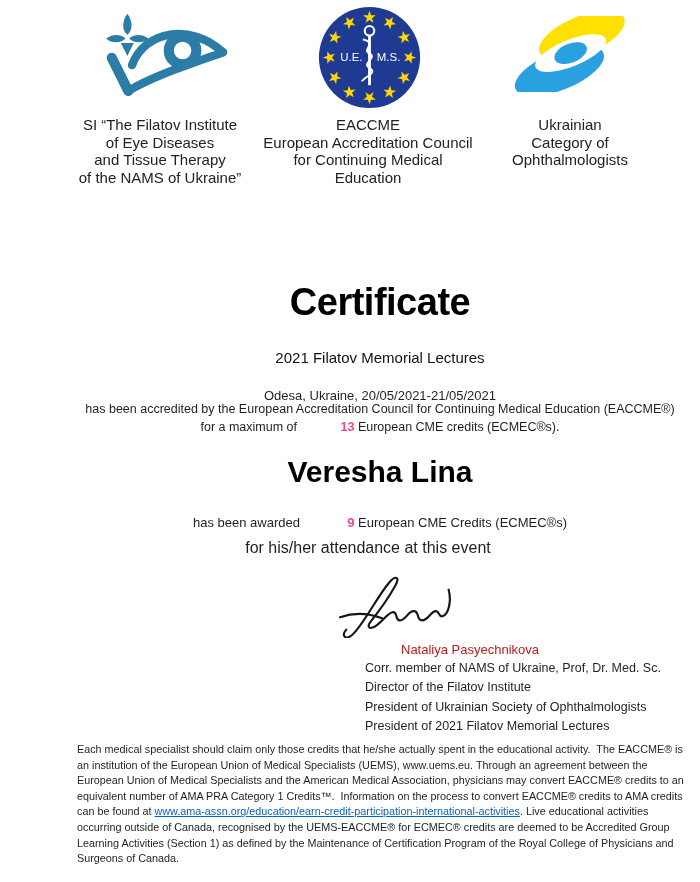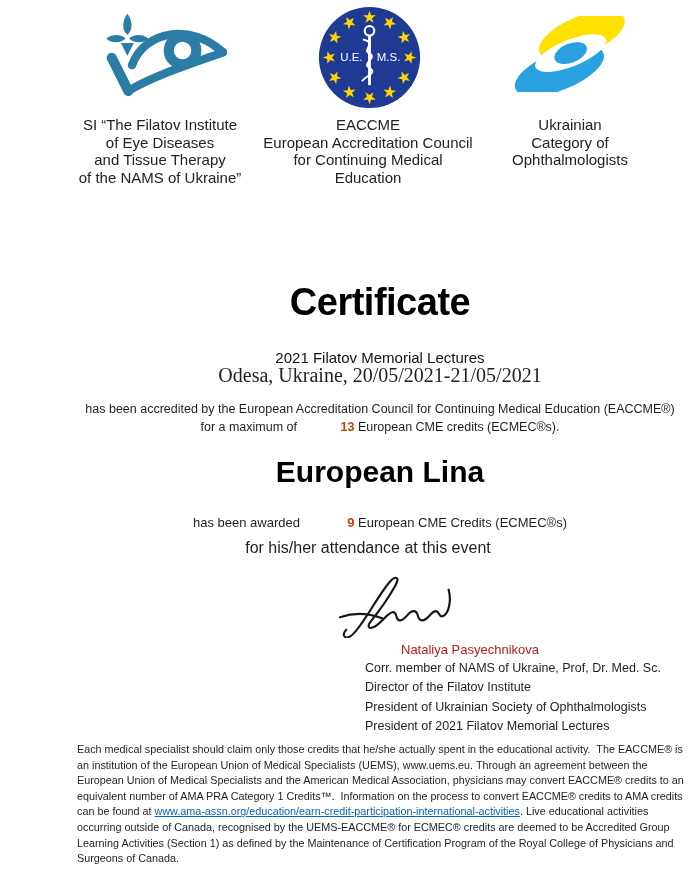--- a/index.html
+++ b/index.html
@@ -5,33 +5,33 @@
   html,body{margin:0;padding:0;background:#fff;}
   .page{
     position:relative;width:700px;height:882px;background:#ffffff;
     font-family:"Liberation Sans",sans-serif;color:#1f1f1f;overflow:hidden;
   }
   .abs{position:absolute;}
   .center{text-align:center;}
   .logo-caption{font-size:15px;line-height:17.5px;color:#222;}
   .title{left:80px;width:600px;top:281px;font-size:38px;font-weight:bold;color:#000;letter-spacing:-0.5px;}
   .event-name{left:80px;width:600px;top:349px;font-size:15px;font-weight:normal;color:#111;}
-  .event-loc{left:80px;width:600px;top:364px;font-size:20px;font-family:Liberation Serif, serif;}
+  .event-loc{left:80px;width:600px;top:388px;font-size:13px;}
   .accr{left:55px;width:650px;font-size:12.5px;white-space:pre-wrap;}
   .accr1{top:402px;}
   .accr2{top:420px;}
   .recipient{left:80px;width:600px;top:455px;font-size:30px;font-weight:bold;color:#000;}
   .award{left:80px;width:600px;top:515px;font-size:13px;white-space:pre-wrap;}
   .attendance{left:68px;width:600px;top:539px;font-size:16px;}
   .signer{left:365px;top:640px;width:320px;}
   .signer-name{font-size:13px;font-weight:normal;line-height:19px;color:#b91c1c;padding-left:36px;}
   .signer-title{font-size:12.5px;line-height:19.3px;}
   .footer{left:77px;top:742px;width:618px;font-size:10.8px;line-height:15.6px;white-space:pre-wrap;color:#1f1f1f;}
   .footer a{color:#0563c1;text-decoration:underline;cursor:pointer;}
-  b.num{font-weight:bold;color:#c2410c;margin-left:40px;}
+  b.num{font-weight:bold;color:#ec4899;margin-left:40px;}
 </style>
 </head>
 <body>
 
 <div class="page">
 
   <svg class="abs" style="left:96px;top:10px;" width="140" height="92" viewBox="0 0 150 100">
     <g fill="#2b7ca6" stroke="none">
       <path d="M33,4 C39,12 39,22 33,27 C27,22 27,12 33,4 Z"></path>
       <path d="M10,31 C18,25 27,27 31,31 C27,36 16,37 10,31 Z"></path>
@@ -103,21 +103,21 @@
     <div>Ophthalmologists</div>
   </div>
 
   <div class="abs center title">Certificate</div>
   <div class="abs center event-name">2021 Filatov Memorial Lectures</div>
   <div class="abs center event-loc">Odesa, Ukraine, 20/05/2021-21/05/2021</div>
 
   <div class="abs center accr accr1">has been accredited by the European Accreditation Council for Continuing Medical Education (EACCME®)</div>
   <div class="abs center accr accr2"><span>for a maximum of </span><b class="num">13</b><span> European CME credits (ECMEC®s).</span></div>
 
-  <div class="abs center recipient">European Lina</div>
+  <div class="abs center recipient">Veresha Lina</div>
   <div class="abs center award"><span>has been awarded  </span><b class="num">9</b><span> European CME Credits (ECMEC®s)</span></div>
   <div class="abs center attendance">for his/her attendance at this event</div>
 
   <svg class="abs" style="left:336px;top:570px;" width="128" height="68" viewBox="0 0 125 66">
     <g fill="none" stroke="#161616" stroke-width="2.1" stroke-linecap="round">
       <path d="M10,58 C5,64 9,69 16,63 C27,53 40,26 52,12 C58,5 63,6 58,15 C52,26 42,40 34,50 C30,55 32,58 38,55 C46,50 50,42 55,41 C61,40 57,50 63,49 C69,48 70,40 76,40 C82,40 78,49 84,49 C90,49 92,41 97,40 C101,39 100,46 104,45 C110,43 113,30 110,19"></path>
       <path d="M4,46 C18,41 32,42 45,47"></path>
     </g>
   </svg>
 

